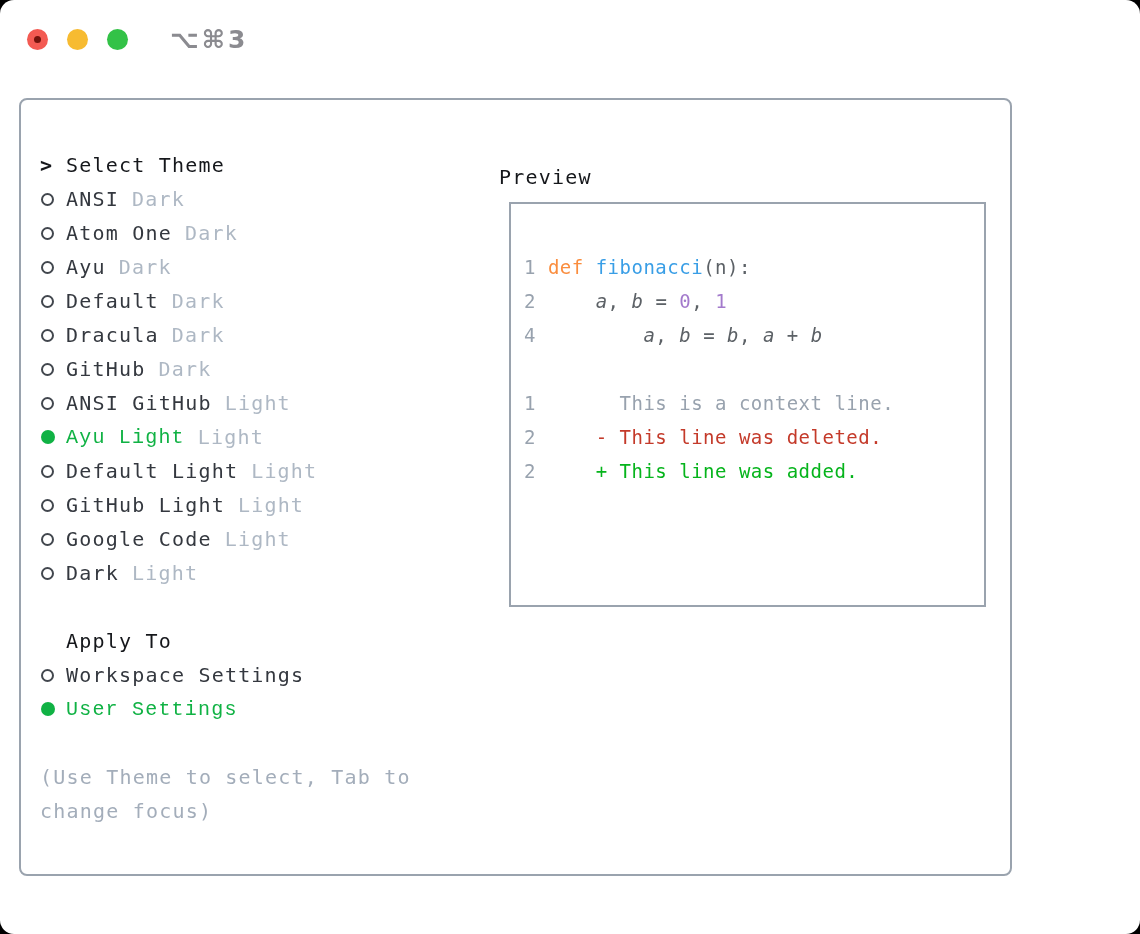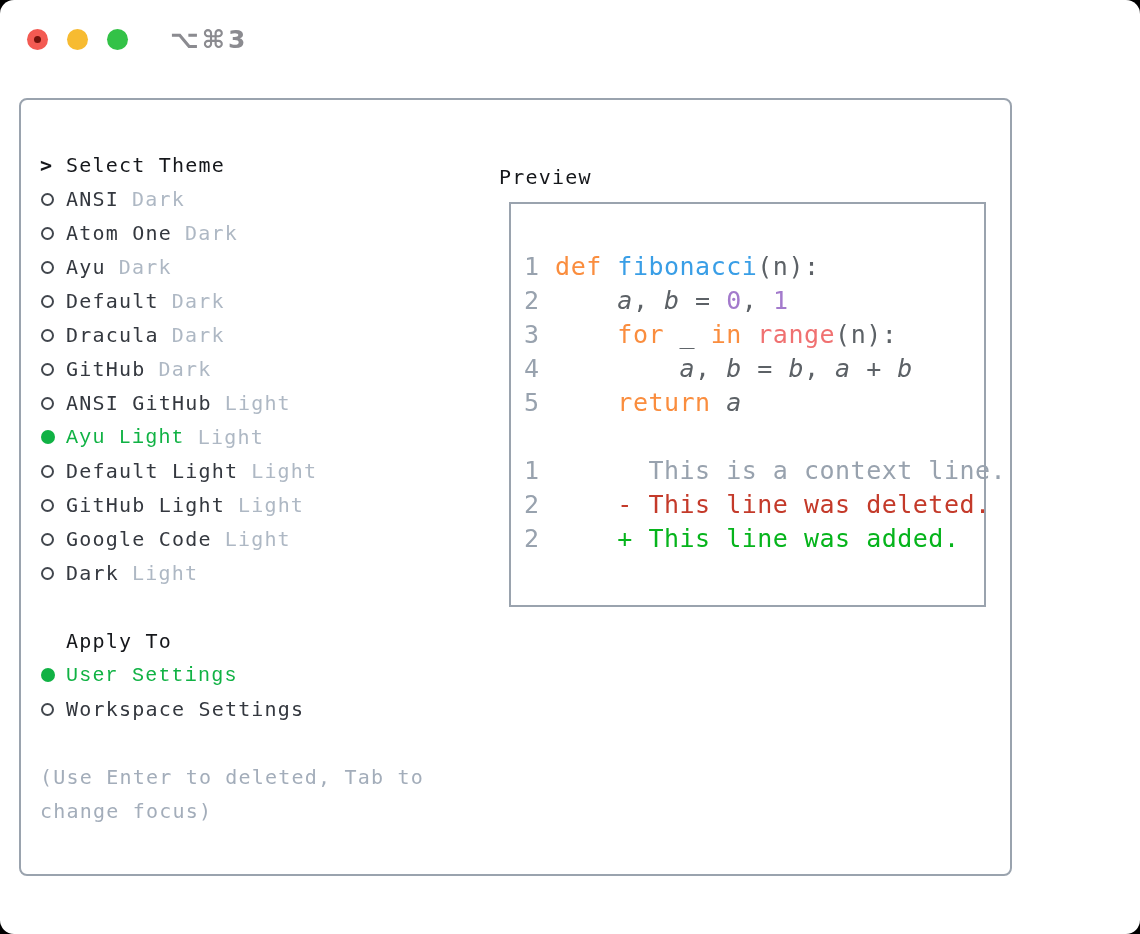--- a/index.html
+++ b/index.html
@@ -45,21 +45,21 @@
   .selected .label{color:var(--accent-green);font-family:Liberation Mono, monospace;}
   .variant{color:var(--variant-gray);margin-left:13px;}
   .hint-line{color:var(--hint-gray);}
   .spacer{height:34px;}
 
   
   .preview-header{position:absolute;left:478px;top:60px;}
   .preview-box{position:absolute;left:488px;top:102px;width:477px;height:405px;
                border:2px solid var(--border-gray);box-sizing:border-box;}
   .code{position:absolute;left:13px;top:46px;}
-  .code-line{height:34px;line-height:34px;font-size:25px;letter-spacing:0.5px;
+  .code-line{height:34px;line-height:34px;font-size:19px;letter-spacing:0.5px;
              white-space:pre;color:var(--code-fg);}
   .c-fg{color:var(--code-fg);}
   .c-kw{color:var(--keyword-orange);}
   .c-fn{color:var(--function-blue);}
   .c-num{color:var(--number-purple);}
   .c-call{color:var(--builtin-coral);}
   .c-ctx{color:var(--gutter-gray);}
   .c-del{color:var(--deleted-red);}
   .c-add{color:var(--added-green);}
   .gutter{color:var(--gutter-gray);}
@@ -103,41 +103,39 @@
         </div>
 
       <div class="spacer"></div>
 
       <div class="row">
         <span class="icon-col"></span>
         <span class="hdr">Apply To</span>
       </div>
 
       <div id="apply-list">
+          <div class="row theme-row"><span class="icon-col"><span class="radio"></span></span><span class="label">Workspace Settings</span></div>
           <div class="row theme-row selected"><span class="icon-col"><span class="radio filled"></span></span><span class="label">User Settings</span></div>
-          <div class="row theme-row"><span class="icon-col"><span class="radio"></span></span><span class="label">Workspace Settings</span></div>
         </div>
 
       <div class="spacer"></div>
 
-      <div class="row hint-line">(Use Enter to deleted, Tab to</div>
+      <div class="row hint-line">(Use Theme to select, Tab to</div>
       <div class="row hint-line">change focus)</div>
     </div>
 
     <div class="row preview-header">
       <span class="hdr">Preview</span>
     </div>
 
     <div class="preview-box">
       <div class="code" id="code">
           <div class="code-line"><span class="gutter">1 </span><span class="c-kw">def</span><span class="c-fg"> </span><span class="c-fn">fibonacci</span><span class="c-fg">(n):</span></div>
           <div class="code-line"><span class="gutter">2 </span><span class="c-fg">    </span><span class="c-fg it">a</span><span class="c-fg">, </span><span class="c-fg it">b</span><span class="c-fg"> = </span><span class="c-num">0</span><span class="c-fg">, </span><span class="c-num">1</span></div>
-          <div class="code-line"><span class="gutter">3 </span><span class="c-fg">    </span><span class="c-kw">for</span><span class="c-fg"> _ </span><span class="c-kw">in</span><span class="c-fg"> </span><span class="c-call">range</span><span class="c-fg">(n):</span></div>
           <div class="code-line"><span class="gutter">4 </span><span class="c-fg">        </span><span class="c-fg it">a</span><span class="c-fg">, </span><span class="c-fg it">b</span><span class="c-fg"> = </span><span class="c-fg it">b</span><span class="c-fg">, </span><span class="c-fg it">a</span><span class="c-fg"> + </span><span class="c-fg it">b</span></div>
-          <div class="code-line"><span class="gutter">5 </span><span class="c-fg">    </span><span class="c-kw">return</span><span class="c-fg"> </span><span class="c-fg it">a</span></div>
           <div class="code-line"><span class="gutter"></span></div>
           <div class="code-line"><span class="gutter">1 </span><span class="c-ctx">      This is a context line.</span></div>
           <div class="code-line"><span class="gutter">2 </span><span class="c-del">    - This line was deleted.</span></div>
           <div class="code-line"><span class="gutter">2 </span><span class="c-add">    + This line was added.</span></div>
         </div>
     </div>
 
   </div>
 </div>
 

